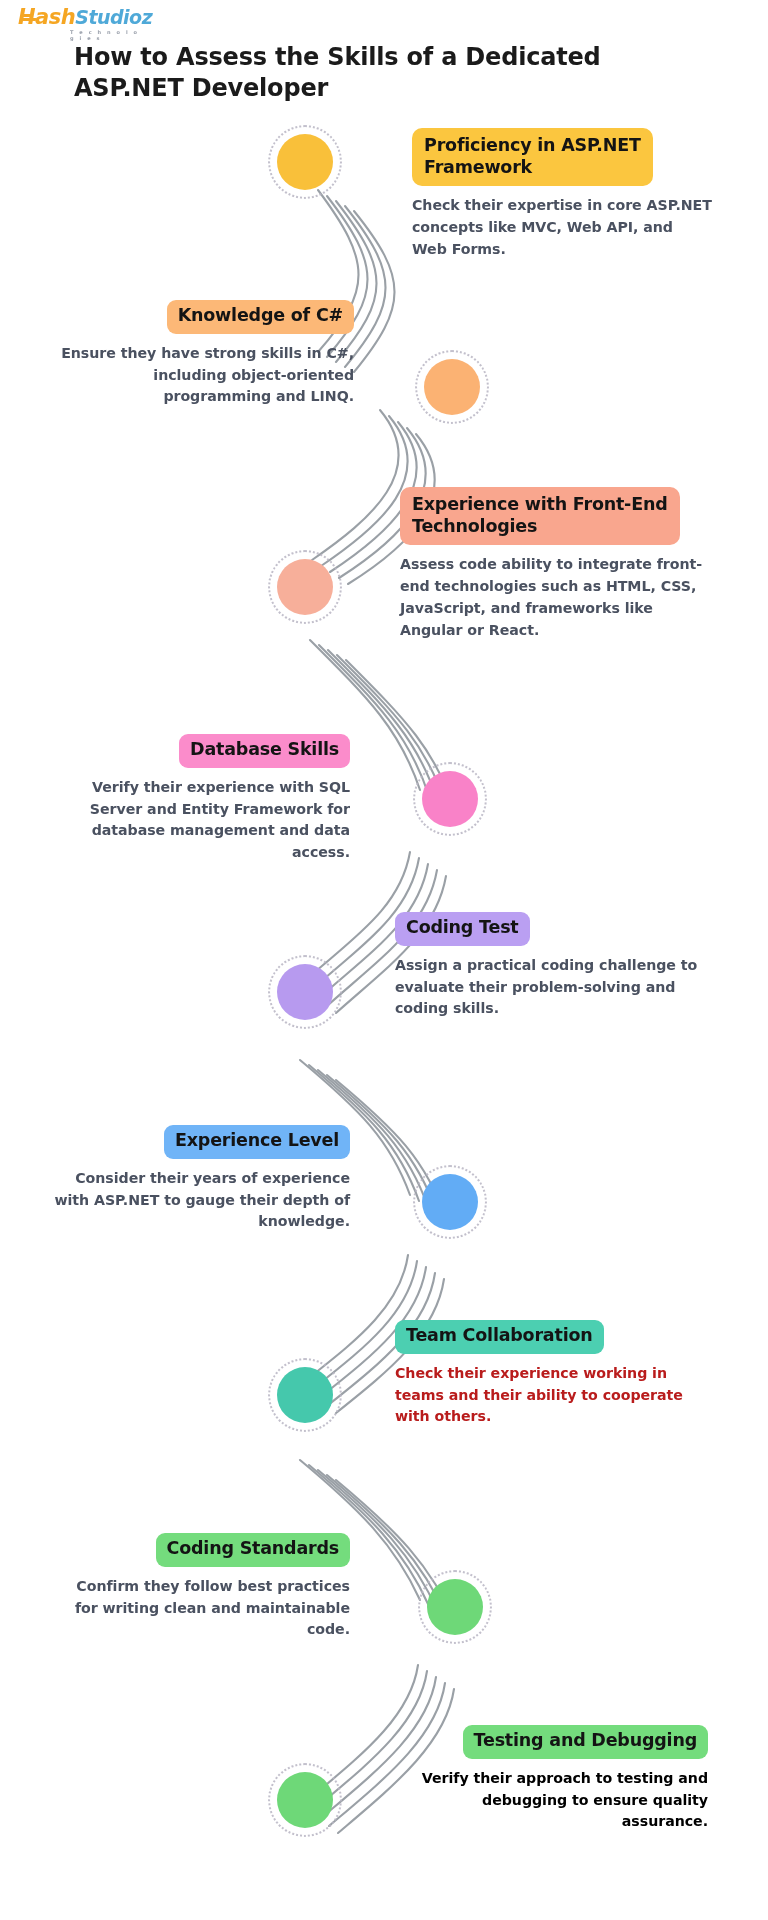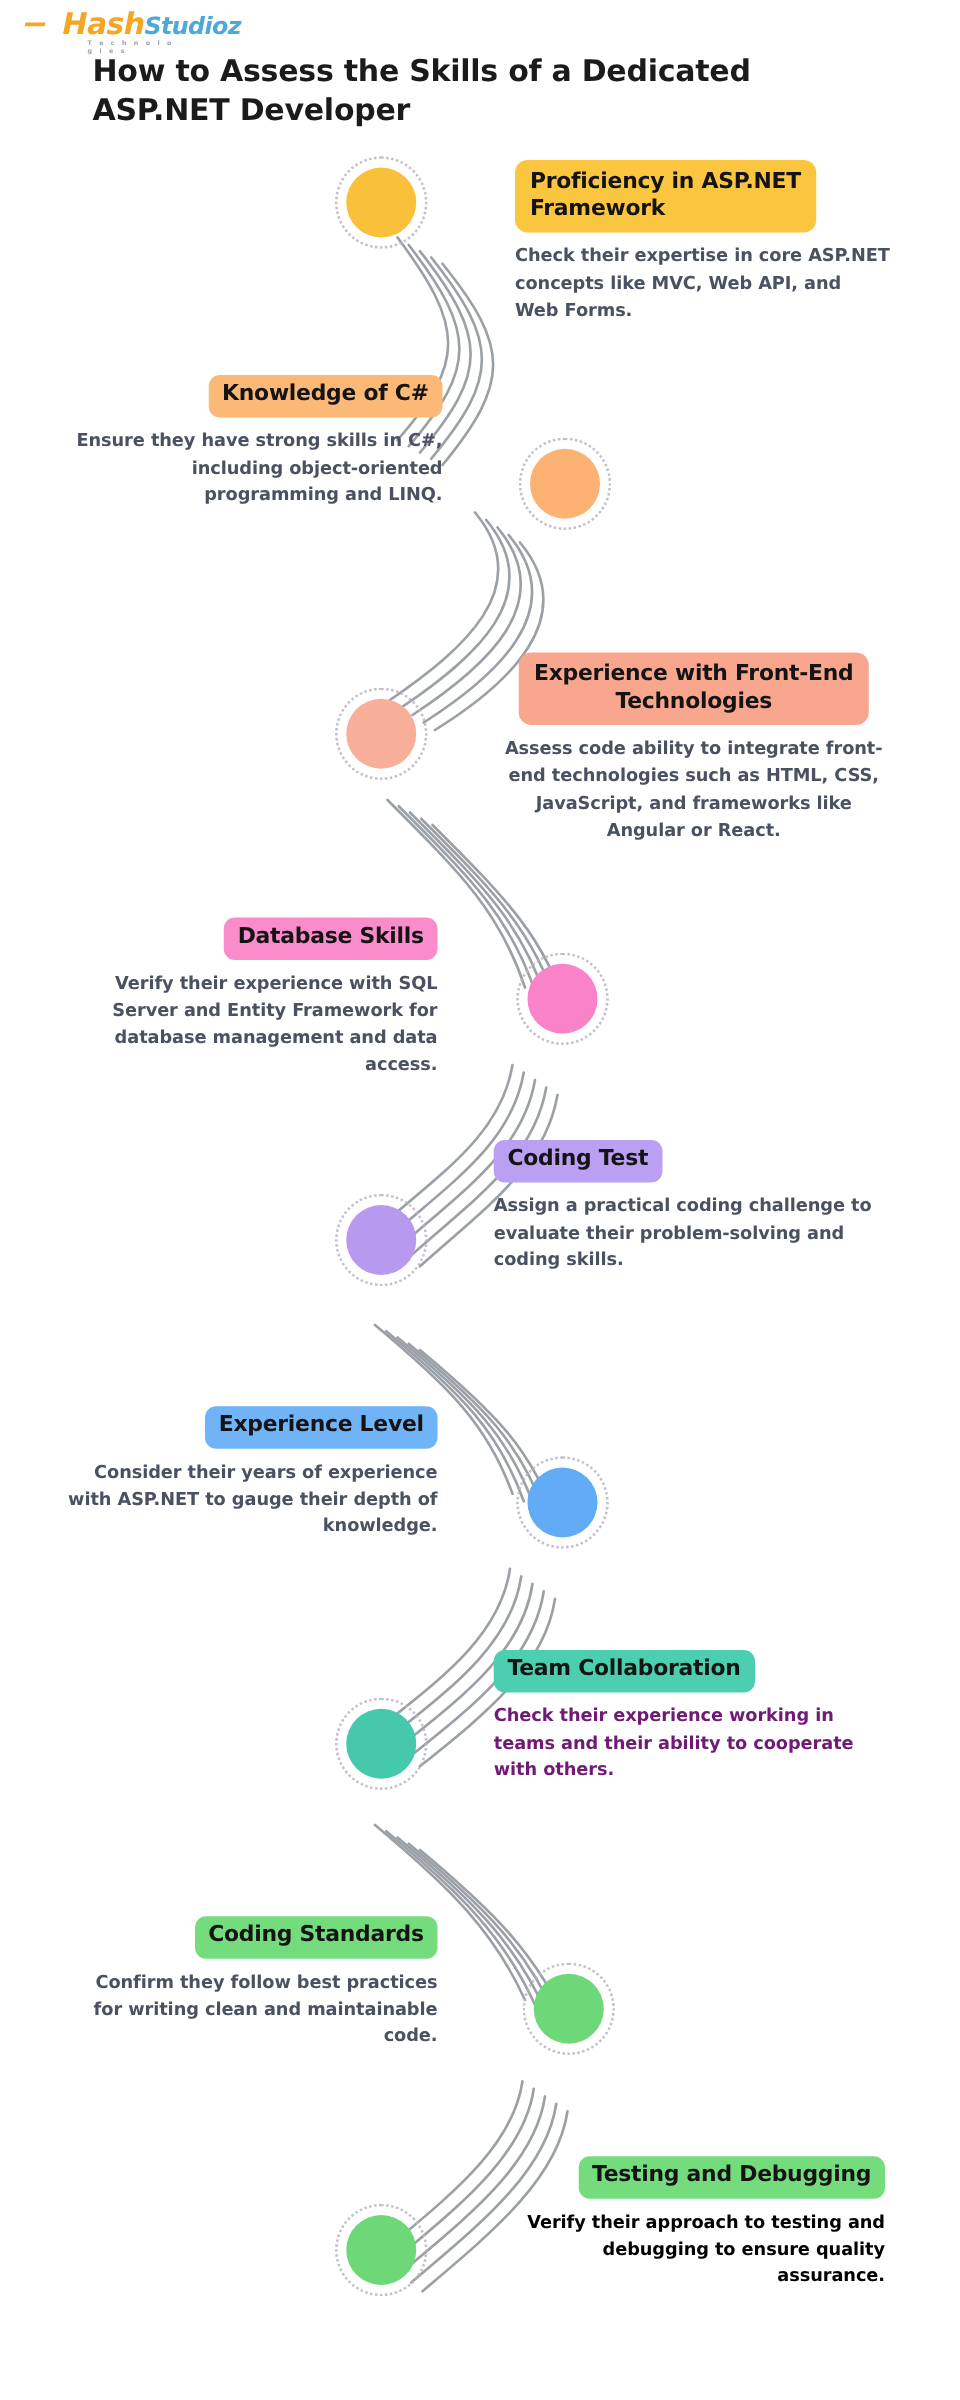--- a/index.html
+++ b/index.html
@@ -7,22 +7,22 @@
   html, body { background:#ffffff; }
   body {
     width:768px; height:1920px; position:relative; overflow:hidden;
     font-family:"DejaVu Sans", sans-serif; color:#414753;
   }
 
   
   #logo { position:absolute; left:18px; top:7px; width:130px; height:34px; }
   #logo .logo-row { display:flex; align-items:baseline; line-height:1; }
   #logo .hash {
-    font-family:"DejaVu Sans", sans-serif; font-weight:bold; font-size:24px;
-    font-style:italic; color:#F5A623; letter-spacing:-0.5px;margin-left:32px;
+    font-family:"DejaVu Sans", sans-serif; font-weight:bold; font-size:21px;
+    font-style:italic; color:#F5A623; letter-spacing:-0.5px;
   }
   #logo .hashbar {
     position:absolute; left:2px; top:11px; width:16px; height:3px;
     background:#F5A623; transform:skewX(-12deg);
   }
   #logo .studioz {
     font-family:"DejaVu Sans", sans-serif; font-weight:bold; font-size:19px;
     font-style:italic; color:#4FA9D8; letter-spacing:-0.5px;
   }
   #logo .tagline {
@@ -170,21 +170,21 @@
     <span class="chip" style="background: rgb(252, 184, 119);">Knowledge of C#</span>
     <div class="desc" style="color: rgb(74, 81, 96);">Ensure they have strong skills in C#, including object-oriented programming and LINQ.</div>
   </div>
 </div>
 
 <div class="step">
   <div class="node" style="left:268px; top:550px;">
     <div class="ring" style="border-color: rgb(185, 182, 196);"></div>
     <div class="dot" style="background: rgb(247, 175, 154);"></div>
   </div>
-  <div class="txtblock right" style="left:400px; top:522px; width:310px;text-align:center;">
+  <div class="txtblock right" style="left:400px; top:487px; width:310px;">
     <span class="chip two-line" style="background: rgb(249, 166, 142);">
       <span>Experience with Front-End</span><br>
       <span>Technologies</span>
     </span>
     <div class="desc" style="color: rgb(74, 81, 96);">Assess code ability to integrate front-end technologies such as HTML, CSS, JavaScript, and frameworks like Angular or React.</div>
   </div>
 </div>
 
 <div class="step">
   <div class="node" style="left:413px; top:762px;">
@@ -219,21 +219,21 @@
   </div>
 </div>
 
 <div class="step">
   <div class="node" style="left:268px; top:1358px;">
     <div class="ring" style="border-color: rgb(185, 182, 196);"></div>
     <div class="dot" style="background: rgb(69, 200, 172);"></div>
   </div>
   <div class="txtblock right" style="left:395px; top:1320px; width:310px;">
     <span class="chip" style="background: rgb(76, 207, 177);">Team Collaboration</span>
-    <div class="desc" style="color: #701a75;">Check their experience working in teams and their ability to cooperate with others.</div>
+    <div class="desc" style="color: #b91c1c;">Check their experience working in teams and their ability to cooperate with others.</div>
   </div>
 </div>
 
 <div class="step">
   <div class="node" style="left:418px; top:1570px;">
     <div class="ring" style="border-color: rgb(185, 182, 196);"></div>
     <div class="dot" style="background: rgb(110, 216, 120);"></div>
   </div>
   <div class="txtblock left" style="left:50px; top:1533px; width:300px;">
     <span class="chip" style="background: rgb(116, 220, 125);">Coding Standards</span>

